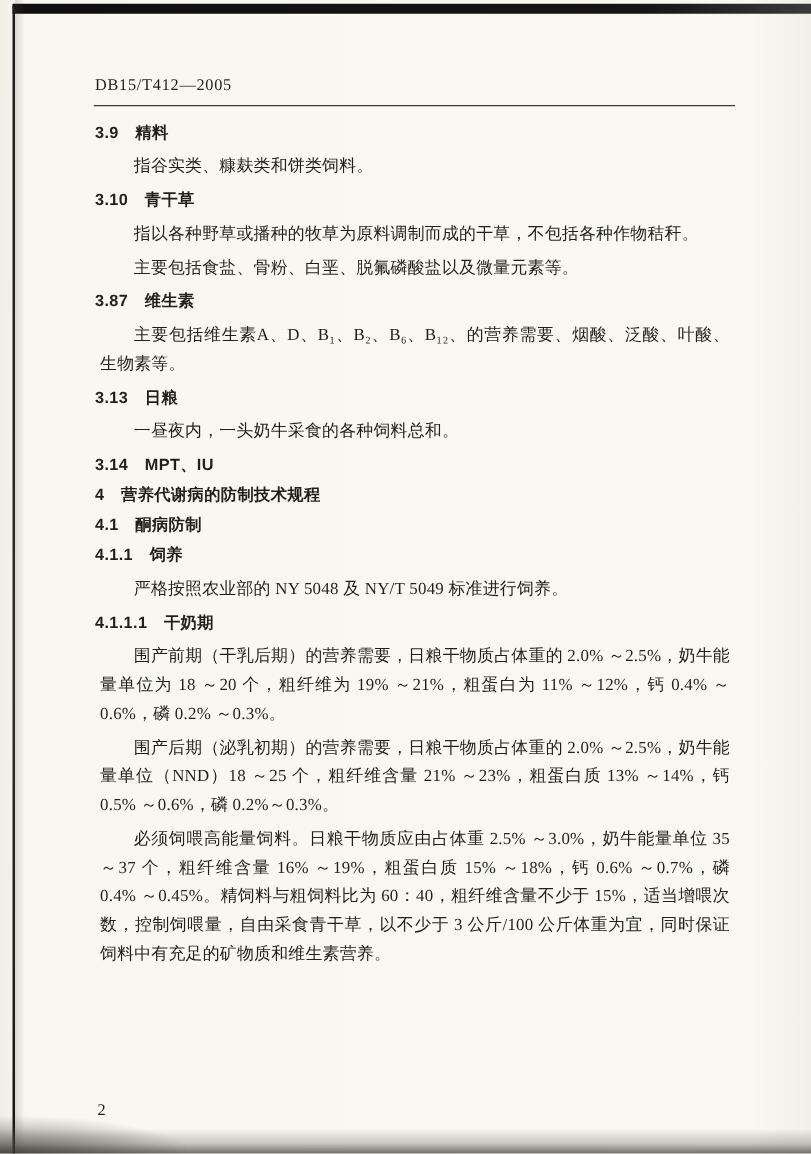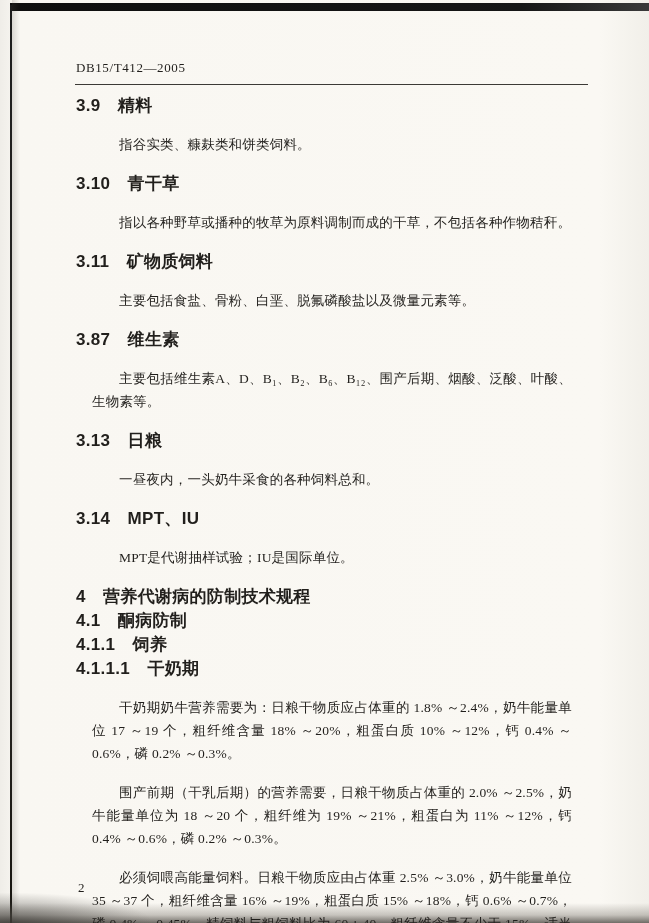--- a/index.html
+++ b/index.html
@@ -48,25 +48,25 @@
   
   .content {
     position: absolute; left: 76px; top: 93px; width: 512px;
     font-size: 13.5px; line-height: 23px;
     text-align: justify; letter-spacing: 0.2px;
   }
   .h {
     font-weight: bold;
     margin: 1px 0 0 0;
     font-family: "Liberation Sans", "DejaVu Sans", sans-serif;
-    font-size: 17px;
+    font-size: 13px;
     letter-spacing: 0.3px;
   }
   .p {
-    margin: 16px;
+    margin: 4px;
     text-indent: 2em;
   }
   .page-num {
     position: absolute; left: 78px; top: 880px;
     font-size: 13px;
   }
 </style>
 </head>
 <body>
 
@@ -79,33 +79,32 @@
   <div class="corner-smudge"></div>
 
   <div class="doc-code">DB15/T412—2005</div>
   <div class="header-rule"></div>
 
   <div class="content">
     <div class="h">3.9　精料</div>
     <p class="p">指谷实类、糠麸类和饼类饲料。</p>
     <div class="h">3.10　青干草</div>
     <p class="p">指以各种野草或播种的牧草为原料调制而成的干草，不包括各种作物秸秆。</p>
-    <div class="h">3.11　矿物质饲料</div>
     <p class="p">主要包括食盐、骨粉、白垩、脱氟磷酸盐以及微量元素等。</p>
     <div class="h">3.87　维生素</div>
-    <p class="p">主要包括维生素A、D、B₁、B₂、B₆、B₁₂、围产后期、烟酸、泛酸、叶酸、生物素等。</p>
+    <p class="p">主要包括维生素A、D、B₁、B₂、B₆、B₁₂、的营养需要、烟酸、泛酸、叶酸、生物素等。</p>
     <div class="h">3.13　日粮</div>
     <p class="p">一昼夜内，一头奶牛采食的各种饲料总和。</p>
     <div class="h">3.14　MPT、IU</div>
-    <p class="p">MPT是代谢抽样试验；IU是国际单位。</p>
     <div class="h">4　营养代谢病的防制技术规程</div>
     <div class="h">4.1　酮病防制</div>
     <div class="h">4.1.1　饲养</div>
+    <p class="p">严格按照农业部的 NY 5048 及 NY/T 5049 标准进行饲养。</p>
     <div class="h">4.1.1.1　干奶期</div>
-    <p class="p">干奶期奶牛营养需要为：日粮干物质应占体重的 1.8% ～2.4%，奶牛能量单位 17 ～19 个，粗纤维含量 18% ～20%，粗蛋白质 10% ～12%，钙 0.4% ～0.6%，磷 0.2% ～0.3%。</p>
     <p class="p">围产前期（干乳后期）的营养需要，日粮干物质占体重的 2.0% ～2.5%，奶牛能量单位为 18 ～20 个，粗纤维为 19% ～21%，粗蛋白为 11% ～12%，钙 0.4% ～0.6%，磷 0.2% ～0.3%。</p>
+    <p class="p">围产后期（泌乳初期）的营养需要，日粮干物质占体重的 2.0% ～2.5%，奶牛能量单位（NND）18 ～25 个，粗纤维含量 21% ～23%，粗蛋白质 13% ～14%，钙 0.5% ～0.6%，磷 0.2%～0.3%。</p>
     <p class="p">必须饲喂高能量饲料。日粮干物质应由占体重 2.5% ～3.0%，奶牛能量单位 35 ～37 个，粗纤维含量 16% ～19%，粗蛋白质 15% ～18%，钙 0.6% ～0.7%，磷 0.4% ～0.45%。精饲料与粗饲料比为 60：40，粗纤维含量不少于 15%，适当增喂次数，控制饲喂量，自由采食青干草，以不少于 3 公斤/100 公斤体重为宜，同时保证饲料中有充足的矿物质和维生素营养。</p>
 
   </div>
 
   <div class="page-num">2</div>
 
 </div>
 
 </body></html>

